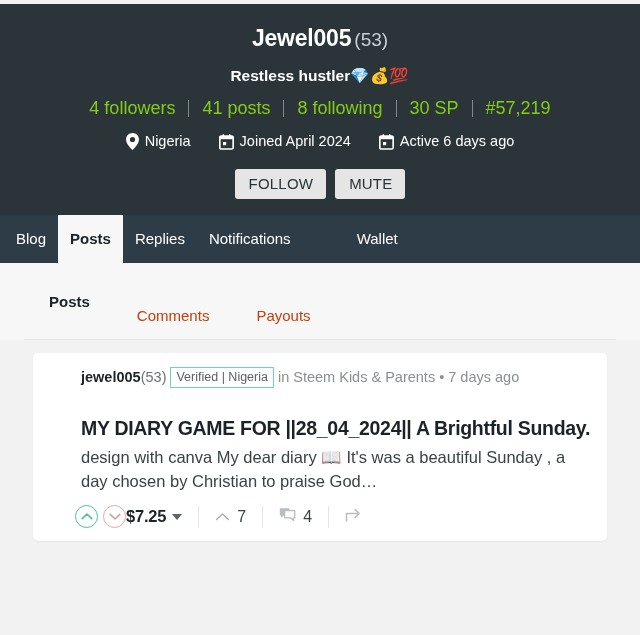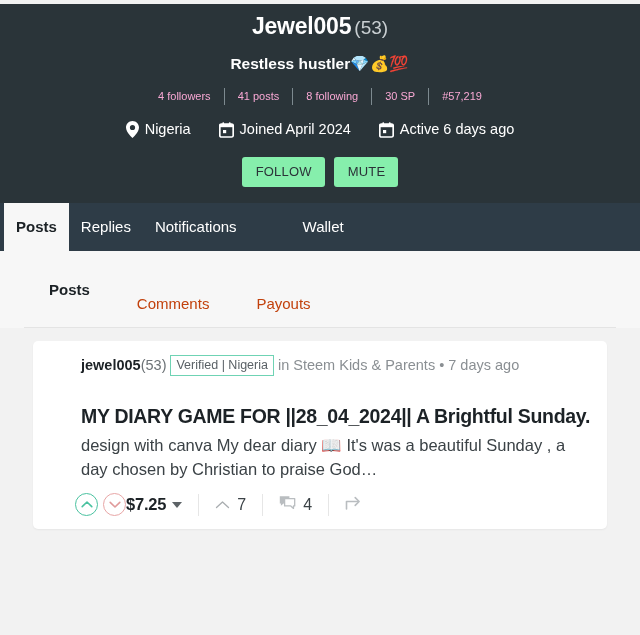--- a/index.html
+++ b/index.html
@@ -30,21 +30,21 @@
   .top-strip {
     height: 4px;
     background: #f2f2f2;
     flex: 0 0 auto;
   }
 
   
   .profile-header {
     background: #2a3439;
     flex: 0 0 auto;
-    padding: 8px 10px 16px;
+    padding: 20px 10px 16px;
     text-align: center;
     color: #ffffff;
   }
 
   .display-name-row {
     font-size: 23px;
     line-height: 28px;
     margin-bottom: 12px;
     white-space: nowrap;
   }
@@ -67,23 +67,23 @@
     font-weight: bold;
     margin-bottom: 13px;
     white-space: nowrap;
   }
   .bio-emoji {
     font-weight: normal;
     letter-spacing: 0.5px;
   }
 
   .stats-row {
-    font-size: 11px;
+    font-size: 18px;
     line-height: 19px;
-    color: #f9a8d4;
+    color: #84cc16;
     margin-bottom: 14px;
     display: flex;
     justify-content: center;
     align-items: center;
     white-space: nowrap;
   }
   .stat-item { padding: 0 13px; }
   .stat-sep {
     display: inline-block;
     width: 1px;
@@ -111,26 +111,26 @@
     margin-right: 6px;
     align-items: center;
   }
 
   .action-btns {
     display: flex;
     justify-content: center;
     gap: 9px;
   }
   .act-btn {
-    background: #86efac;
+    background: #e5e5e5;
     border: none;
     border-radius: 3px;
     color: #2b3338;
     font-family: "Liberation Sans", sans-serif;
-    font-size: 13px;
+    font-size: 15px;
     letter-spacing: 0.2px;
     padding: 7px 13px 7px 14px;
     cursor: pointer;
     line-height: 16px;
   }
 
   
   .main-tabs {
     background: #2e3c47;
     flex: 0 0 auto;
@@ -370,20 +370,21 @@
     </div>
 
     <div class="action-btns">
       <button class="act-btn">FOLLOW</button>
       <button class="act-btn">MUTE</button>
     </div>
 
   </div>
 
   <div class="main-tabs">
+    <div class="mtab">Blog</div>
     <div class="mtab active">Posts</div>
     <div class="mtab">Replies</div>
     <div class="mtab">Notifications</div>
     <div class="mtab wallet">Wallet</div>
   </div>
 
   <div class="sub-wrap">
     <div class="sub-tabs">
       <div class="stab active">Posts</div>
       <div class="stab link">Comments</div>

